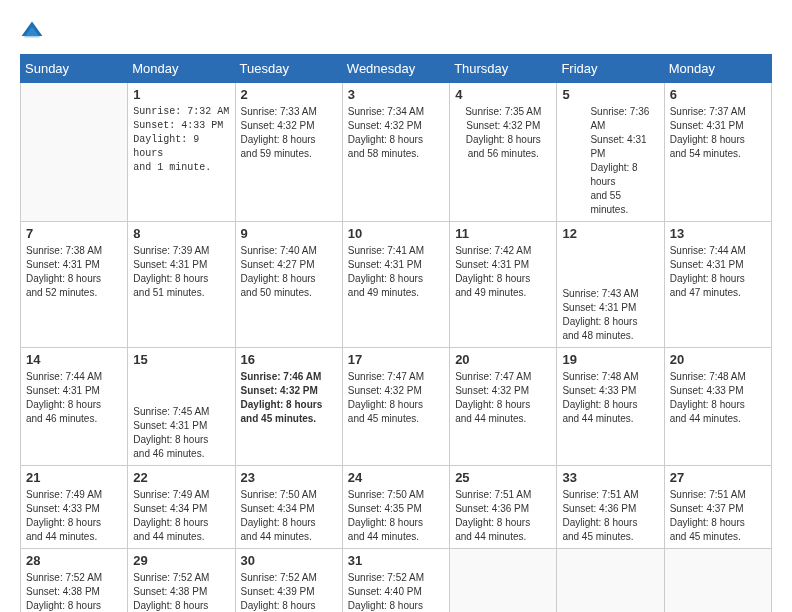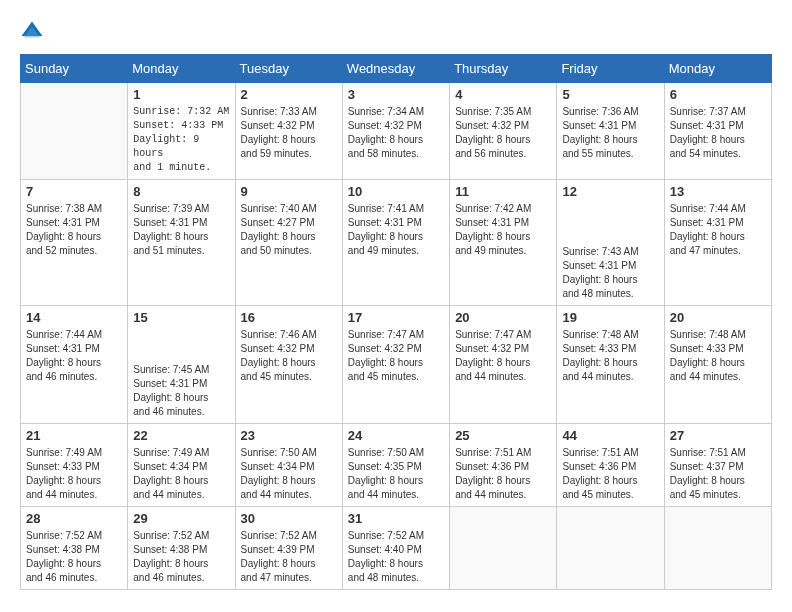--- a/index.html
+++ b/index.html
@@ -134,28 +134,28 @@
         </td>
         <td>
           <div class="day-num">3</div>
           <div class="day-detail" style="white-space: pre-line;">Sunrise: 7:34 AM
 Sunset: 4:32 PM
 Daylight: 8 hours
 and 58 minutes.</div>
         </td>
         <td>
           <div class="day-num">4</div>
-          <div class="day-detail" style="white-space: pre-line;">Sunrise: 7:35 AM
+          <div class="day-detail" style="white-space: pre-line; text-align: center;">Sunrise: 7:35 AM
 Sunset: 4:32 PM
 Daylight: 8 hours
 and 56 minutes.</div>
         </td>
         <td>
           <div class="day-num">5</div>
-          <div class="day-detail" style="white-space: pre-line;">Sunrise: 7:36 AM
+          <div class="day-detail" style="white-space: pre-line; margin-left: 28px;">Sunrise: 7:36 AM
 Sunset: 4:31 PM
 Daylight: 8 hours
 and 55 minutes.</div>
         </td>
         <td>
           <div class="day-num">6</div>
           <div class="day-detail" style="white-space: pre-line;">Sunrise: 7:37 AM
 Sunset: 4:31 PM
 Daylight: 8 hours
 and 54 minutes.</div>
@@ -222,21 +222,21 @@
         </td>
         <td>
           <div class="day-num">15</div>
           <div class="day-detail" style="white-space: pre-line; margin-top: 38px;">Sunrise: 7:45 AM
 Sunset: 4:31 PM
 Daylight: 8 hours
 and 46 minutes.</div>
         </td>
         <td>
           <div class="day-num">16</div>
-          <div class="day-detail" style="white-space: pre-line;">Sunrise: 7:46 AM
+          <div class="day-detail" style="white-space: pre-line; font-weight: bold;">Sunrise: 7:46 AM
 Sunset: 4:32 PM
 Daylight: 8 hours
 and 45 minutes.</div>
         </td>
         <td>
           <div class="day-num">17</div>
           <div class="day-detail" style="white-space: pre-line;">Sunrise: 7:47 AM
 Sunset: 4:32 PM
 Daylight: 8 hours
 and 45 minutes.</div>
@@ -293,21 +293,21 @@
 and 44 minutes.</div>
         </td>
         <td>
           <div class="day-num">25</div>
           <div class="day-detail" style="white-space: pre-line;">Sunrise: 7:51 AM
 Sunset: 4:36 PM
 Daylight: 8 hours
 and 44 minutes.</div>
         </td>
         <td>
-          <div class="day-num">44</div>
+          <div class="day-num">33</div>
           <div class="day-detail" style="white-space: pre-line;">Sunrise: 7:51 AM
 Sunset: 4:36 PM
 Daylight: 8 hours
 and 45 minutes.</div>
         </td>
         <td>
           <div class="day-num">27</div>
           <div class="day-detail" style="white-space: pre-line;">Sunrise: 7:51 AM
 Sunset: 4:37 PM
 Daylight: 8 hours

